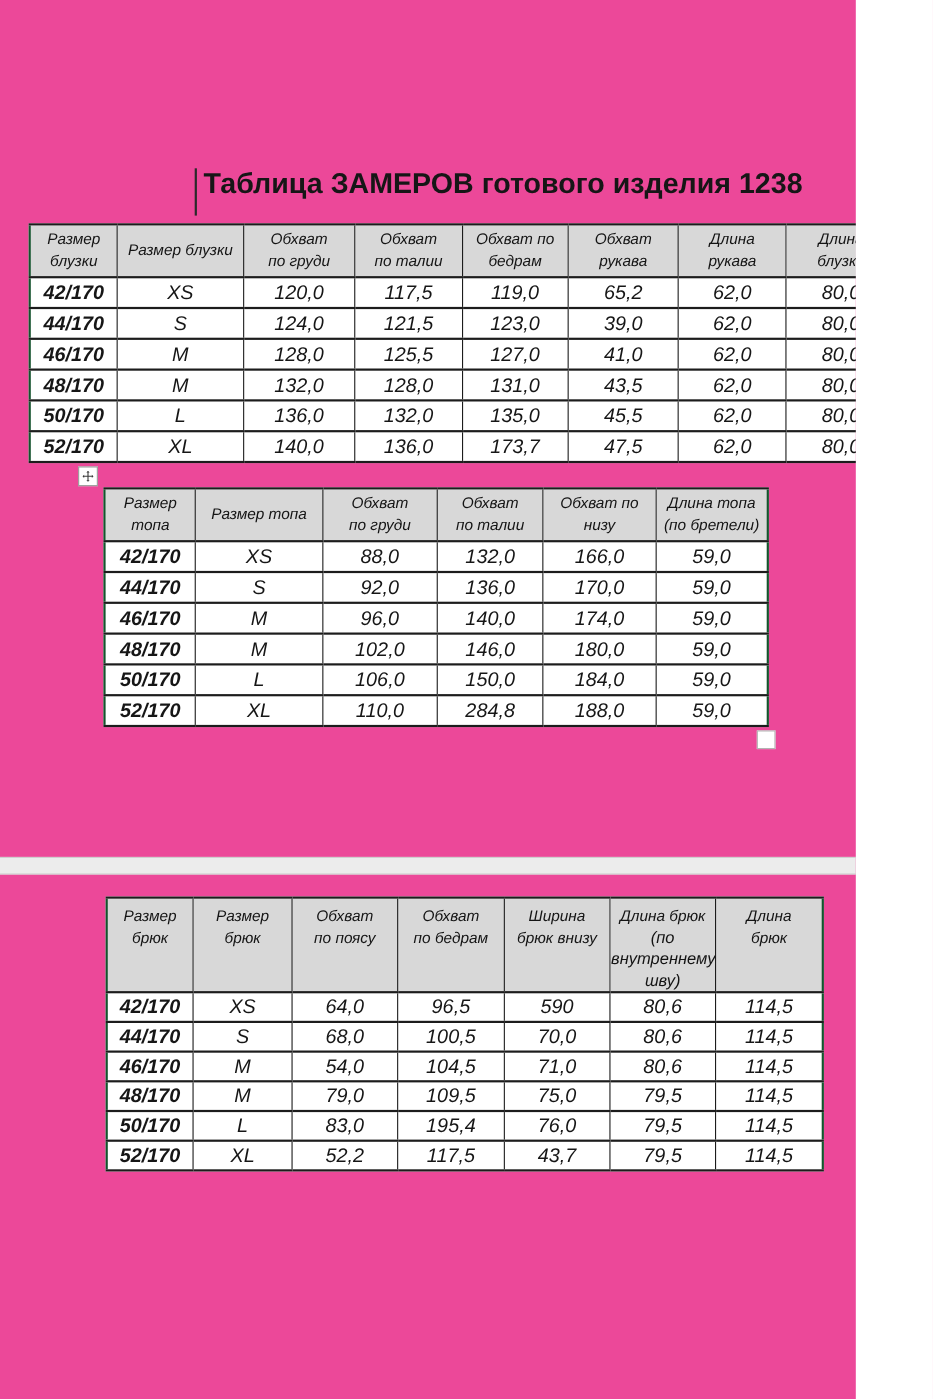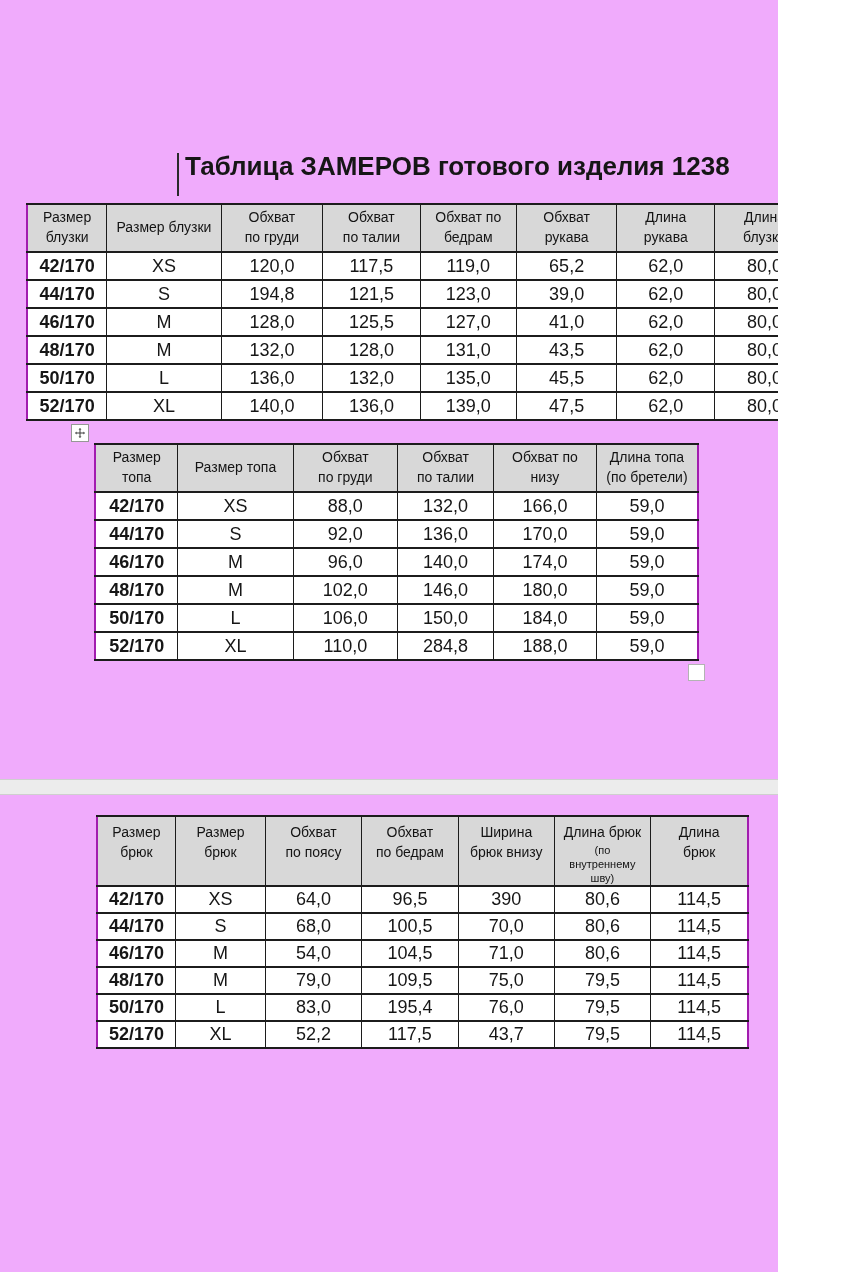--- a/index.html
+++ b/index.html
@@ -1,40 +1,40 @@
 <!DOCTYPE html>
 <html lang="ru"><head>
 <meta charset="utf-8">
 <style>
   html,body { margin:0; padding:0; background:#fff; }
   .canvas {
     position:relative; width:778px; height:1272px;
-    background:#f0abfc; overflow:hidden;
+    background:#ec4899; overflow:hidden;
     font-family:"Liberation Sans", sans-serif; color:#161616;
   }
 
   
   .title-wrap { position:absolute; left:177px; top:151px; height:46px; }
   .cursor { position:absolute; left:0; top:2px; width:2px; height:43px; background:#2a2a2a; }
   h1.doc-title { margin:0 0 0 8px; font-size:26px; font-weight:700; white-space:nowrap; letter-spacing:0; }
 
   
   table.meas { position:absolute; border-collapse:collapse; table-layout:fixed; background:#fff;
-               border:2px solid #a21caf; }
+               border:2px solid #14532d;font-style:italic; }
   .meas th, .meas td {
     border:2px solid #1c1c1c; border-left-width:1px; border-right-width:1px;
     text-align:center; overflow:hidden; padding:0 1px;
   }
   .meas th {
     background:#d8d8d8; font-weight:400; font-size:14px; line-height:1.4;
     white-space:pre-line; vertical-align:middle; color:#141414;
   }
   .meas td { font-size:18px; vertical-align:middle; }
   .meas td.c1 { font-weight:700;margin-top:45px; }
-  .sub { font-size:11px; line-height:1.3; white-space:pre-line; }
+  .sub { font-size:15px; line-height:1.3; white-space:pre-line; }
 
   
   .t1 { left:26px; top:203px; width:790px; }
   .t1 thead tr { height:48px; } .t1 tbody tr { height:28px; }
   .t1 th:nth-child(1){width:10.0%} .t1 th:nth-child(2){width:14.6%}
   .t1 th:nth-child(3){width:12.9%} .t1 th:nth-child(4){width:12.4%}
   .t1 th:nth-child(5){width:12.2%} .t1 th:nth-child(6){width:12.8%}
   .t1 th:nth-child(7){width:12.4%} .t1 th:nth-child(8){width:12.7%}
 
   
@@ -105,21 +105,21 @@
           <td>120,0</td>
           <td>117,5</td>
           <td>119,0</td>
           <td>65,2</td>
           <td>62,0</td>
           <td>80,0</td>
         </tr>
         <tr>
           <td class="c1">44/170</td>
           <td>S</td>
-          <td>194,8</td>
+          <td>124,0</td>
           <td>121,5</td>
           <td>123,0</td>
           <td>39,0</td>
           <td>62,0</td>
           <td>80,0</td>
         </tr>
         <tr>
           <td class="c1">46/170</td>
           <td>M</td>
           <td>128,0</td>
@@ -147,21 +147,21 @@
           <td>135,0</td>
           <td>45,5</td>
           <td>62,0</td>
           <td>80,0</td>
         </tr>
         <tr>
           <td class="c1">52/170</td>
           <td>XL</td>
           <td>140,0</td>
           <td>136,0</td>
-          <td>139,0</td>
+          <td>173,7</td>
           <td>47,5</td>
           <td>62,0</td>
           <td>80,0</td>
         </tr>
       </tbody>
     </table>
 
   <div class="move-handle">
     <svg width="12" height="12" viewBox="0 0 24 24">
       <path d="M12 2 L15 5 H13 V11 H19 V9 L22 12 L19 15 V13 H13 V19 H15 L12 22 L9 19 H11 V13 H5 V15 L2 12 L5 9 V11 H11 V5 H9 Z" fill="#3c3c3c"></path>
@@ -259,21 +259,21 @@
           <th>Длина
 брюк</th>
         </tr>
       </thead>
       <tbody>
         <tr>
           <td class="c1">42/170</td>
           <td>XS</td>
           <td>64,0</td>
           <td>96,5</td>
-          <td>390</td>
+          <td>590</td>
           <td>80,6</td>
           <td>114,5</td>
         </tr>
         <tr>
           <td class="c1">44/170</td>
           <td>S</td>
           <td>68,0</td>
           <td>100,5</td>
           <td>70,0</td>
           <td>80,6</td>

